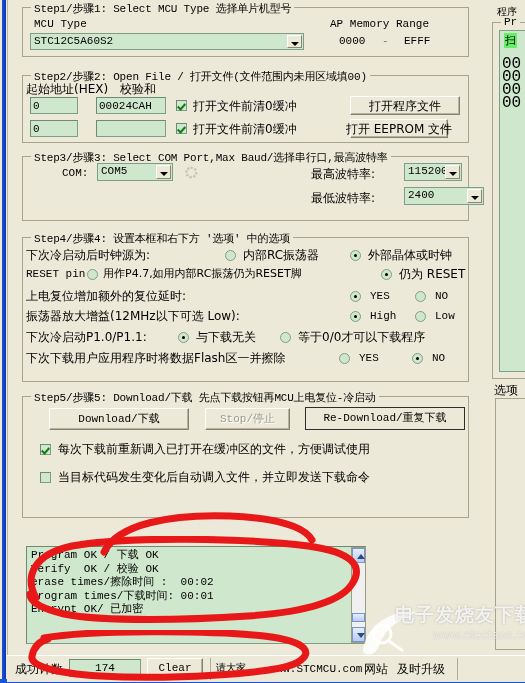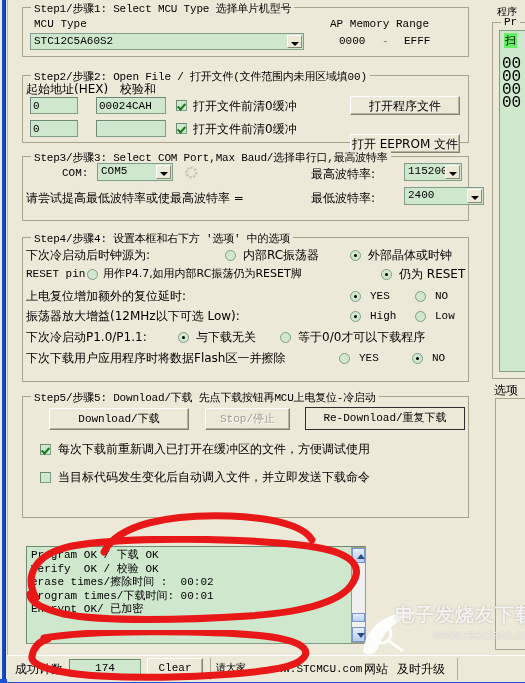--- a/index.html
+++ b/index.html
@@ -148,21 +148,21 @@
   <div class="field" style="left:30px;top:97px;width:48px;height:17px;">0</div>
   <div class="field" style="left:96px;top:97px;width:70px;height:17px;">00024CAH</div>
   <div class="cb on" style="left:176px;top:100px;"></div>
   <div class="lblcn" style="left:193px;top:98px;">打开文件前清0缓冲</div>
   <div class="btn cnfont" style="left:350px;top:96px;width:110px;height:19px;">打开程序文件</div>
 
   <div class="field" style="left:30px;top:120px;width:48px;height:17px;">0</div>
   <div class="field" style="left:96px;top:120px;width:70px;height:17px;"></div>
   <div class="cb on" style="left:176px;top:123px;"></div>
   <div class="lblcn" style="left:193px;top:121px;">打开文件前清0缓冲</div>
-  <div class="btn cnfont" style="left:350px;top:134px;width:110px;height:19px;">打开 EEPROM 文件</div>
+  <div class="btn cnfont" style="left:350px;top:119px;width:98px;height:19px;">打开 EEPROM 文件</div>
 
   <div class="gb" style="left:22px;top:156px;width:445px;height:63px;">
     <div class="cap"><span>Step3/步骤3: Select COM Port,Max Baud/选择串行口,最高波特率</span></div>
   </div>
   <div class="lbl" style="left:62px;top:167px;">COM:</div>
   <div class="combo" style="left:97px;top:163px;width:76px;height:18px;">
     <span>COM5</span>
     <span class="arw"></span>
   </div>
   <div style="position:absolute;left:185px;top:166px;width:13px;height:13px;">
@@ -175,21 +175,20 @@
         <circle cx="2.3" cy="9.2" r="1.4" fill="#c9c6b4"></circle>
       <circle cx="1.5" cy="5.6" r="1.4" fill="#c9c6b4"></circle>
         <circle cx="3.3" cy="2.6" r="1.4" fill="#c9c6b4"></circle>
     </svg>
   </div>
   <div class="lblcn" style="left:311px;top:166px;">最高波特率:</div>
   <div class="combo" style="left:404px;top:163px;width:58px;height:18px;">
     <span>115200</span>
     <span class="arw"></span>
   </div>
-  <div class="lblcn" style="left:26px;top:190px;">请尝试提高最低波特率或使最高波特率 =</div>
   <div class="lblcn" style="left:311px;top:190px;">最低波特率:</div>
   <div class="combo" style="left:404px;top:187px;width:80px;height:18px;">
     <span>2400</span>
     <span class="arw"></span>
   </div>
 
   <div class="gb" style="left:22px;top:237px;width:445px;height:143px;">
     <div class="cap"><span>Step4/步骤4: 设置本框和右下方 '选项' 中的选项</span></div>
   </div>
 

